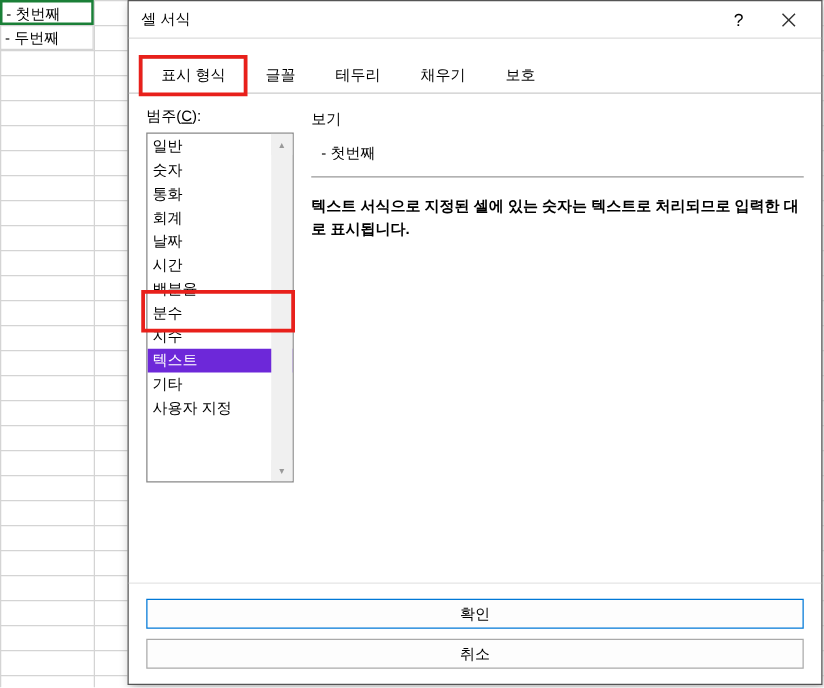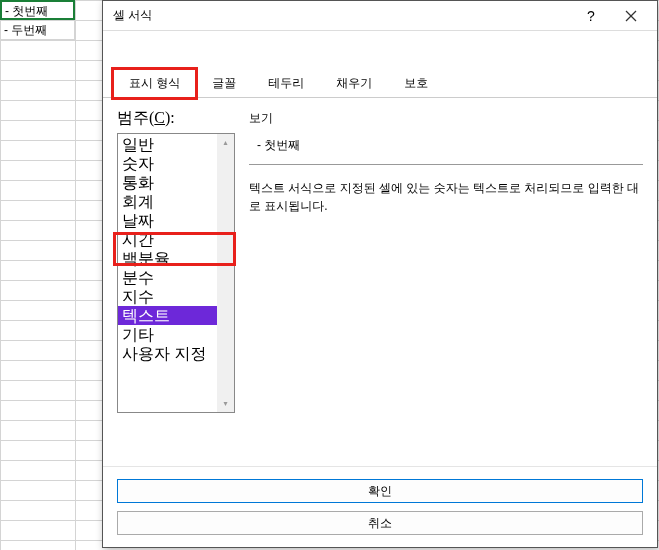--- a/index.html
+++ b/index.html
@@ -91,61 +91,59 @@
       gap: 0;
     }
     .tab {
       padding: 5px 15px;
       border: 1px solid transparent;
       border-bottom: none;
       cursor: pointer;
       font-size: 12px;
       position: relative;
       top: 1px;
-      margin-top: 23px;
     }
     .tab.active {
       border: 1px solid #ccc;
       border-bottom: 1px solid #fff;
       background: #fff;
     }
     .tab.highlighted {
       outline: 3px solid #e8201b;
       outline-offset: -1px;
     }
     .dialog-body {
       padding: 10px 14px;
       display: flex;
       gap: 14px;
     }
     .left-col {
       width: 118px;
     }
     .category-label {
-      font-size: 16px;
+      font-size: 12px;
       margin-bottom: 4px;
-      font-family: Liberation Serif, serif;
     }
     .category-label u {
       text-decoration: underline;
     }
     .listbox {
       border: 1px solid #888;
       width: 118px;
       height: 280px;
       overflow: hidden;
       position: relative;
       background: #fff;
     }
     .listbox-inner {
       padding: 1px 0;
     }
     .list-item {
       padding: 1px 4px;
-      font-size: 16px;
+      font-size: 12px;
       line-height: 17px;
       cursor: pointer;
     }
     .list-item.selected {
       background: #6d28d9;
       color: #fff;
     }
     .list-highlight {
       position: absolute;
       border: 3px solid #e8201b;
@@ -183,20 +181,21 @@
     }
     .preview-box {
       border-bottom: 1px solid #999;
       padding: 6px 4px 10px 8px;
       margin-bottom: 14px;
       font-size: 12px;
     }
     .description {
       font-size: 12px;
       line-height: 1.5;
+      font-weight: bold;
     }
     .dialog-footer {
       position: absolute;
       bottom: 0;
       left: 0;
       right: 0;
       padding: 12px 14px;
       display: flex;
       justify-content: flex-end;
       gap: 8px;

